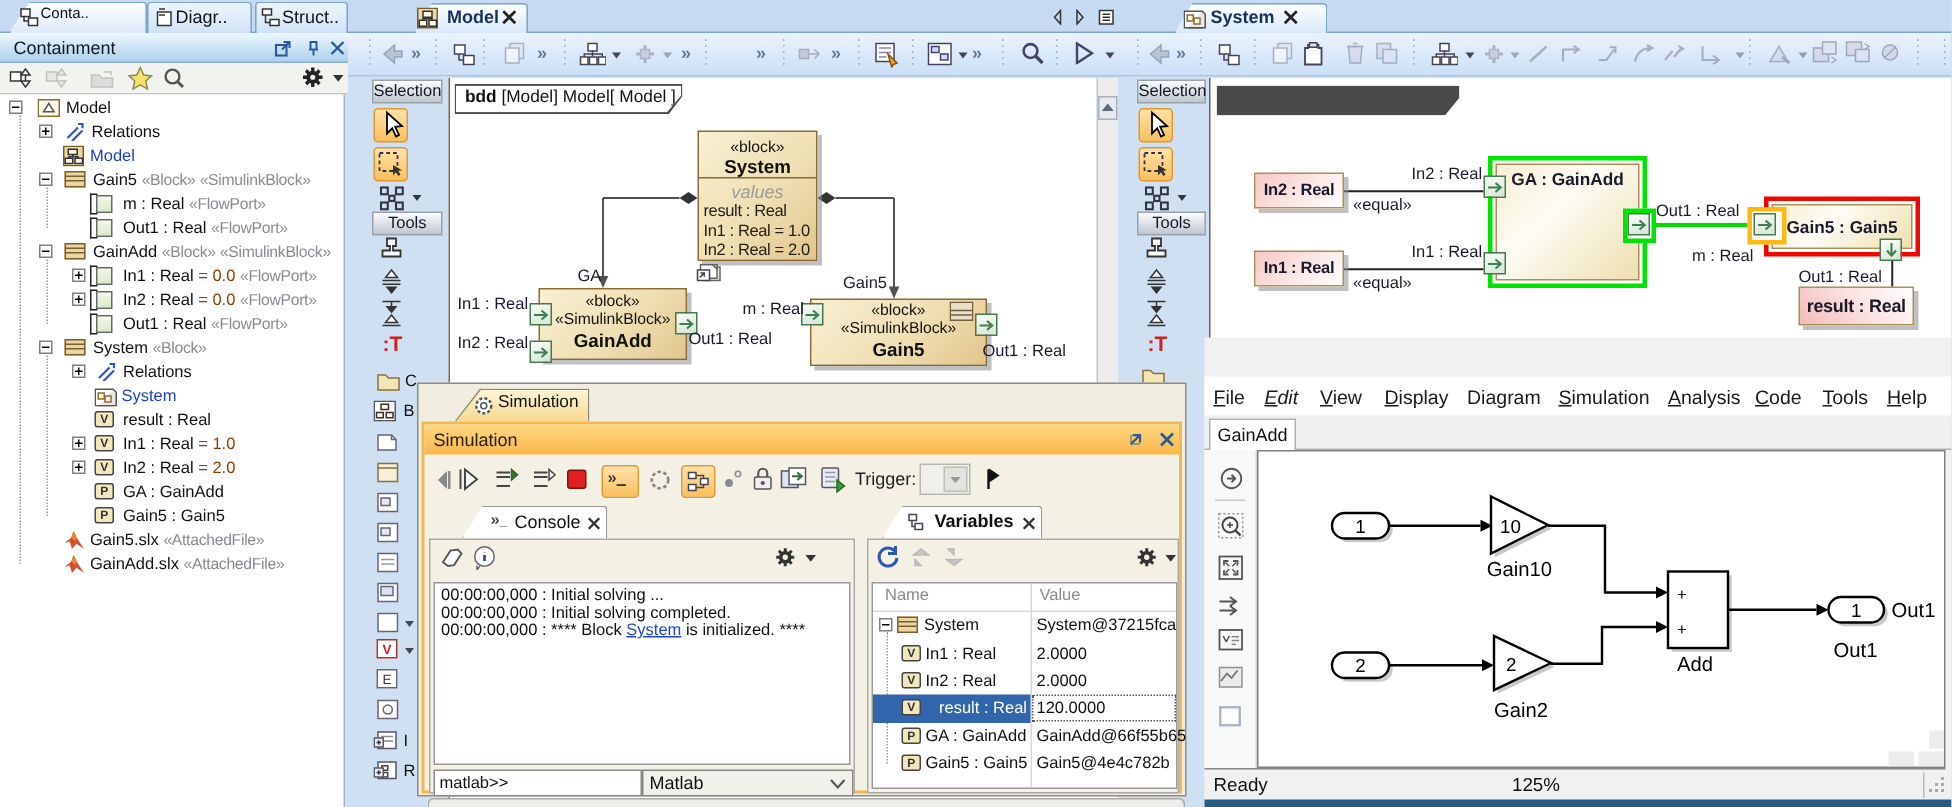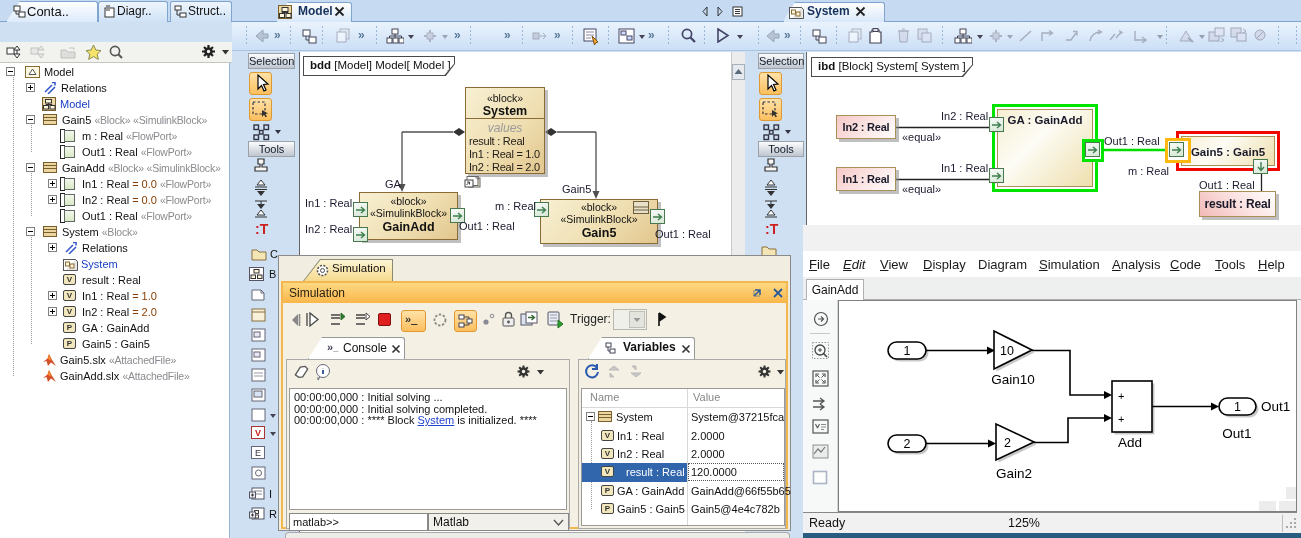--- a/index.html
+++ b/index.html
@@ -26,38 +26,51 @@
 .sep { position:absolute; width:1px; top:4px; height:18px; background-image:linear-gradient(#9ab6d8 40%, transparent 40%); background-size:1px 4px; }
 </style></head>
 <body>
 
 <div class="abs" id="leftpanel" style="left:0;top:0;width:232px;height:538px;background:#cfe0f3;">
   <div class="abs" style="left:0;top:0;width:232px;height:22px;background:#c6daf2;border-bottom:1px solid #7fa5cf;"></div>
 
   <div class="abs" style="left:6px;top:1px;width:92px;height:21px;background:linear-gradient(#fdfeff,#ddeafa);border:1px solid #7fa5cf;border-bottom:none;border-radius:3px 3px 0 0;clip-path:polygon(14px 0,100% 0,100% 100%,0 100%);"></div>
   <div class="abs" style="left:98px;top:1px;width:70px;height:21px;background:linear-gradient(#eef5fd,#cfe2f6);border:1px solid #7fa5cf;border-bottom:none;border-radius:3px 3px 0 0;"></div>
   <div class="abs" style="left:170px;top:1px;width:62px;height:21px;background:linear-gradient(#eef5fd,#cfe2f6);border:1px solid #7fa5cf;border-bottom:none;border-radius:3px 3px 0 0;"></div>
-  <div class="abs" style="left:27px;top:4px;font-size:13px;">Conta..</div>
+  <div class="abs" style="left:27px;top:4px;font-size:10px;">Conta..</div>
   <div class="abs" style="left:117px;top:4px;font-size:12px;">Diagr..</div>
   <div class="abs" style="left:188px;top:4px;font-size:12px;">Struct..</div>
   <svg class="abs" style="left:13px;top:5px" width="13" height="13">
       <rect x="1" y="1" width="6" height="5" fill="#fff" stroke="#333"></rect>
       <rect x="6" y="7" width="6" height="5" fill="#fff" stroke="#333"></rect>
       <path d="M3 6 V9 H6" stroke="#333" fill="none"></path>
     </svg>
   <svg class="abs" style="left:103px;top:5px" width="13" height="13">
       <rect x="2" y="3" width="9" height="9" fill="#fff" stroke="#333"></rect>
       <path d="M3 1 h4 M3 5 h4" stroke="#333"></path>
     </svg>
   <svg class="abs" style="left:174px;top:5px" width="13" height="13">
       <rect x="1" y="1" width="6" height="4" fill="#fff" stroke="#333"></rect>
       <rect x="6" y="8" width="6" height="4" fill="#fff" stroke="#333"></rect>
       <path d="M3 5 V10 H6" stroke="#333" fill="none"></path>
     </svg>
 
+  <div class="abs" style="left:0;top:22px;width:232px;height:20px;background:linear-gradient(#eef8fe,#acd0ec);border-bottom:1px solid #86abd4;">
+    <span class="abs" style="left:9px;top:3px;font-size:12px;color:#101820;">Containment</span>
+    <svg class="abs" style="left:183px;top:4px" width="12" height="12">
+        <rect x="1" y="4" width="7" height="7" fill="none" stroke="#2a5a9a" stroke-width="1.4"></rect>
+        <path d="M5 7 L10 2 M6 2 h4 v4" stroke="#2a5a9a" stroke-width="1.4" fill="none"></path>
+      </svg>
+    <svg class="abs" style="left:203px;top:4px" width="12" height="12">
+        <path d="M4 2 h4 v5 h-4 z M3 7 h6 M6 7 v4" stroke="#2a5a9a" stroke-width="1.3" fill="none"></path>
+      </svg>
+    <svg class="abs" style="left:219px;top:4px" width="12" height="12">
+        <path d="M2 2 L10 10 M10 2 L2 10" stroke="#2a5a9a" stroke-width="1.6"></path>
+      </svg>
+  </div>
 
   <div class="abs" style="left:0;top:42px;width:232px;height:21px;background:#f2f2ee;border-bottom:1px solid #c6c6c0;">
     <svg class="abs" style="left:6px;top:3px" width="16" height="15">
         <rect x="1" y="3" width="7" height="6" fill="#fff" stroke="#333"></rect>
         <path d="M11 1 l3 4 h-6 z M11 13 l-3 -4 h6 z" fill="#fff" stroke="#333"></path>
         <path d="M11 5 v4" stroke="#333"></path>
       </svg>
     <svg class="abs" style="left:30px;top:3px" width="16" height="15" opacity="0.45">
         <rect x="1" y="3" width="7" height="6" fill="#ddd" stroke="#888"></rect>
         <path d="M11 1 l3 4 h-6 z M11 13 l-3 -4 h6 z" fill="#ddd" stroke="#888"></path>
@@ -636,21 +649,20 @@
         <path d="M9 10 l4 5 h-8 z" fill="#fff" stroke="#333"></path>
         <path d="M3 17 h12" stroke="#333"></path>
       </svg>
     <div class="abs" style="left:9px;top:170px;font-size:14px;font-weight:bold;color:#cc2222;">:T</div>
     <svg class="abs" style="left:5px;top:193px" width="16" height="14">
         <path d="M1 3 h5 l2 2 h7 v8 h-14 z" fill="#f4e6b4" stroke="#8a7040"></path>
       </svg>
   </div>
   <div class="abs" id="rightcanvas" style="left:56px;top:52px;width:495px;height:486px;background:#fff;border-left:1px solid #666;">
     <div class="canvas-tab-o" style="left:4px;top:5px;width:162px;height:20px;"></div>
-    <div class="canvas-tab-i" style="left:5px;top:6px;width:160px;height:18px;line-height:17px;"><b>ibd</b>&nbsp;[Block] System[ System ]</div>
     <svg class="abs" style="left:0;top:0" width="495" height="173">
       <path d="M89 75.5 H182" stroke="#222" stroke-width="1.3"></path>
       <path d="M89 127.5 H182" stroke="#222" stroke-width="1.3"></path>
       <path d="M294 98 H363" stroke="#00dd00" stroke-width="2.6"></path>
       <path d="M454.5 121 V139" stroke="#222" stroke-width="1.3"></path>
     </svg>
 
     <div class="pinkbox" style="left:29px;top:63px;width:60px;height:24px;line-height:22px;">In2 : Real</div>
     <div class="pinkbox" style="left:29px;top:115px;width:60px;height:24px;line-height:22px;">In1 : Real</div>
 

